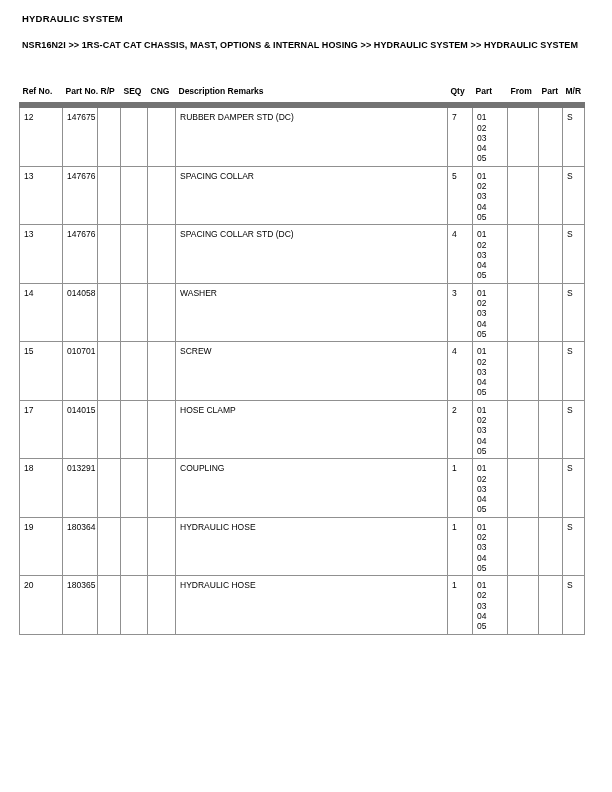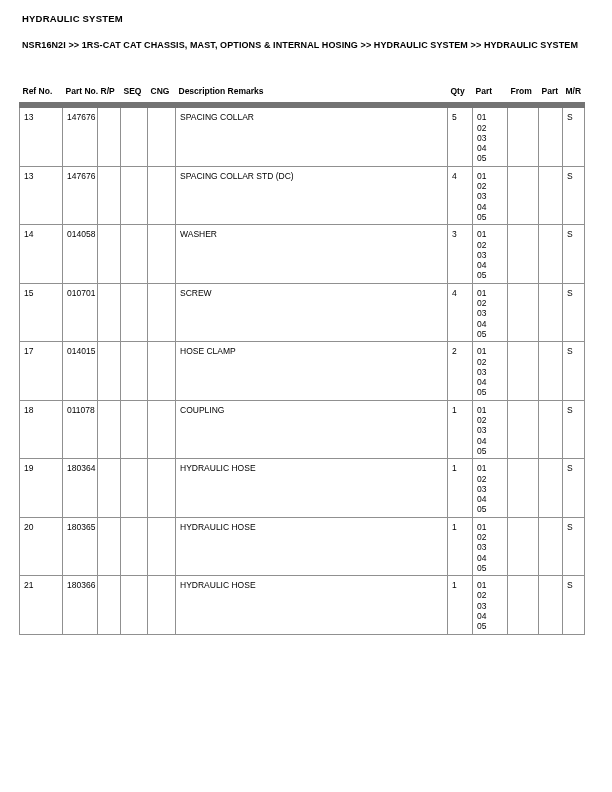--- a/index.html
+++ b/index.html
@@ -97,20 +97,39 @@
           <th>Description Remarks</th>
           <th>Qty</th>
           <th>Part</th>
           <th>From</th>
           <th>Part</th>
           <th>M/R</th>
         </tr>
     </thead>
     <tbody>
         <tr>
+          <td>12</td>
+          <td>147675</td>
+          <td></td>
+          <td></td>
+          <td></td>
+          <td>RUBBER DAMPER STD (DC)</td>
+          <td>7</td>
+          <td>
+            <div class="model-line">01</div>
+            <div class="model-line">02</div>
+            <div class="model-line">03</div>
+            <div class="model-line">04</div>
+            <div class="model-line">05</div>
+          </td>
+          <td></td>
+          <td></td>
+          <td>S</td>
+        </tr>
+        <tr>
           <td>13</td>
           <td>147676</td>
           <td></td>
           <td></td>
           <td></td>
           <td>SPACING COLLAR</td>
           <td>5</td>
           <td>
             <div class="model-line">01</div>
             <div class="model-line">02</div>
@@ -193,21 +212,21 @@
             <div class="model-line">03</div>
             <div class="model-line">04</div>
             <div class="model-line">05</div>
           </td>
           <td></td>
           <td></td>
           <td>S</td>
         </tr>
         <tr>
           <td>18</td>
-          <td>011078</td>
+          <td>013291</td>
           <td></td>
           <td></td>
           <td></td>
           <td>COUPLING</td>
           <td>1</td>
           <td>
             <div class="model-line">01</div>
             <div class="model-line">02</div>
             <div class="model-line">03</div>
             <div class="model-line">04</div>
@@ -232,39 +251,20 @@
             <div class="model-line">04</div>
             <div class="model-line">05</div>
           </td>
           <td></td>
           <td></td>
           <td>S</td>
         </tr>
         <tr>
           <td>20</td>
           <td>180365</td>
-          <td></td>
-          <td></td>
-          <td></td>
-          <td>HYDRAULIC HOSE</td>
-          <td>1</td>
-          <td>
-            <div class="model-line">01</div>
-            <div class="model-line">02</div>
-            <div class="model-line">03</div>
-            <div class="model-line">04</div>
-            <div class="model-line">05</div>
-          </td>
-          <td></td>
-          <td></td>
-          <td>S</td>
-        </tr>
-        <tr>
-          <td>21</td>
-          <td>180366</td>
           <td></td>
           <td></td>
           <td></td>
           <td>HYDRAULIC HOSE</td>
           <td>1</td>
           <td>
             <div class="model-line">01</div>
             <div class="model-line">02</div>
             <div class="model-line">03</div>
             <div class="model-line">04</div>

